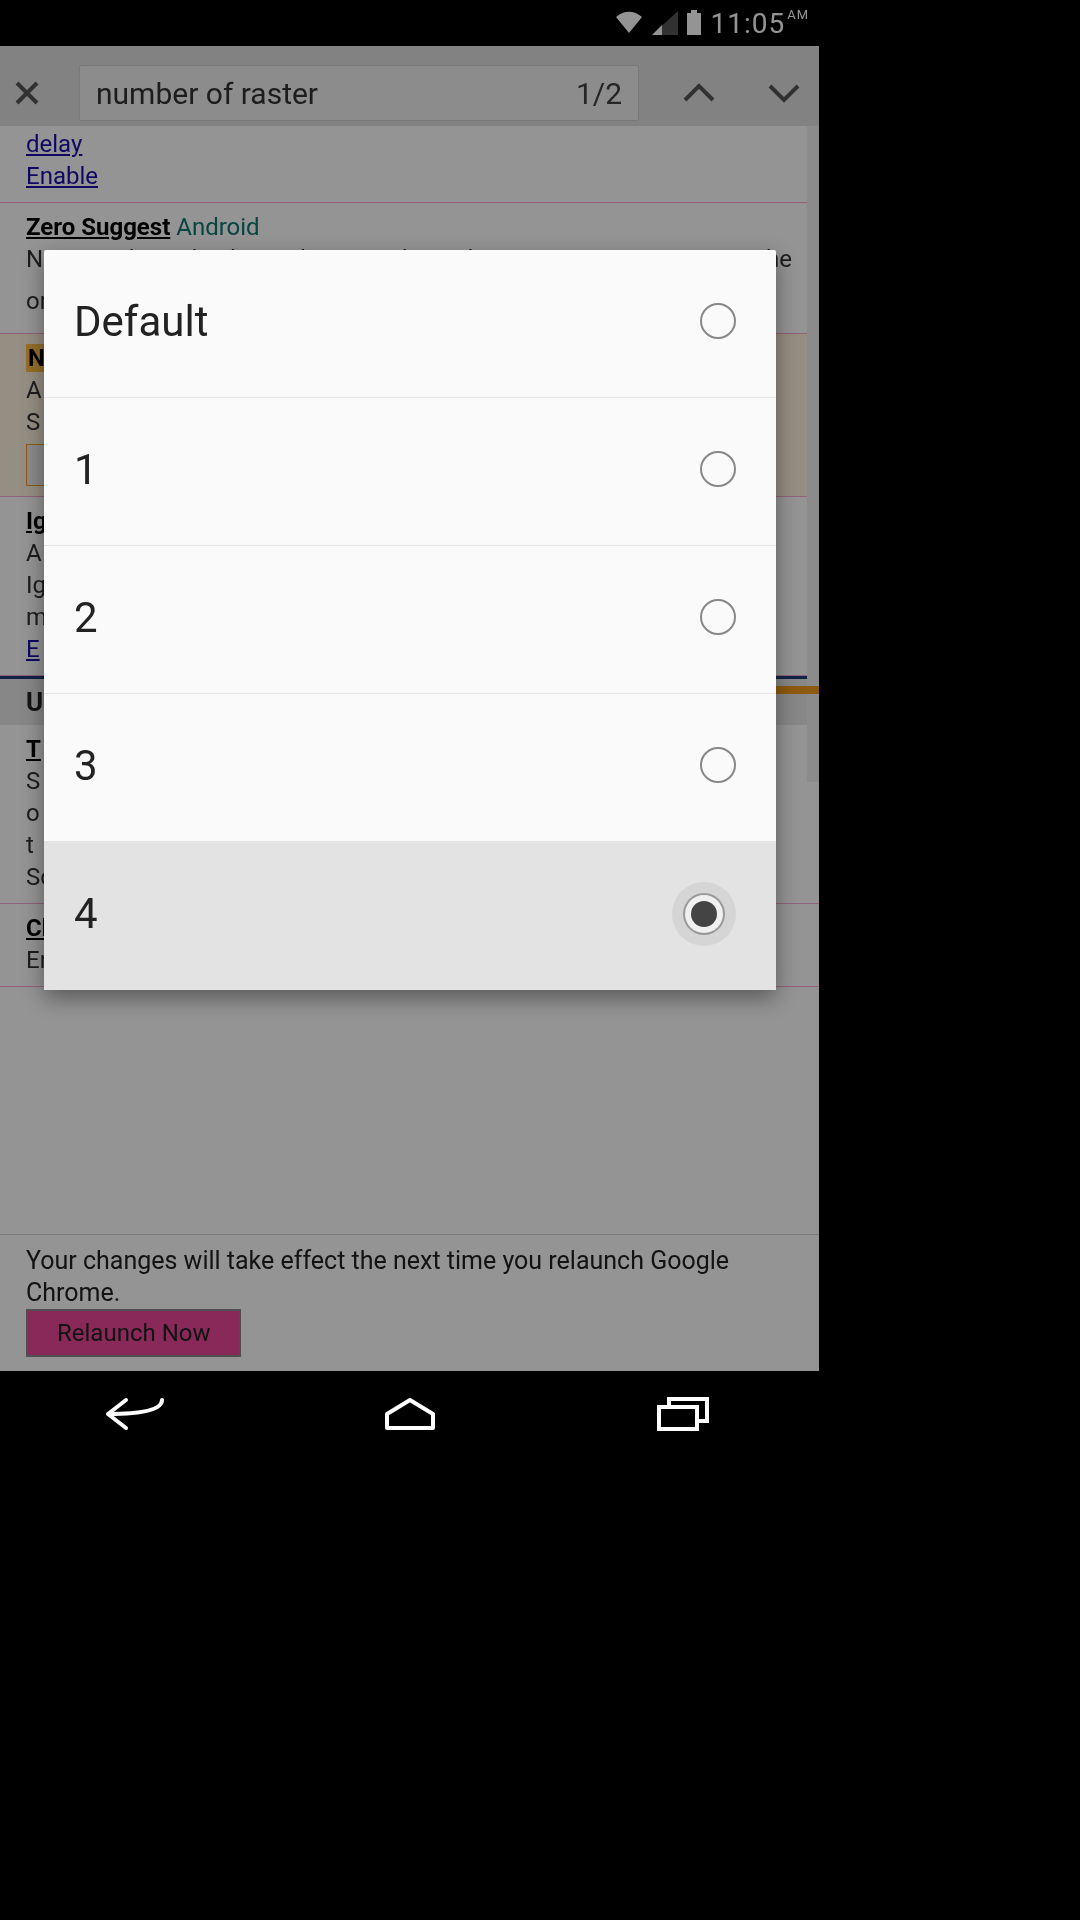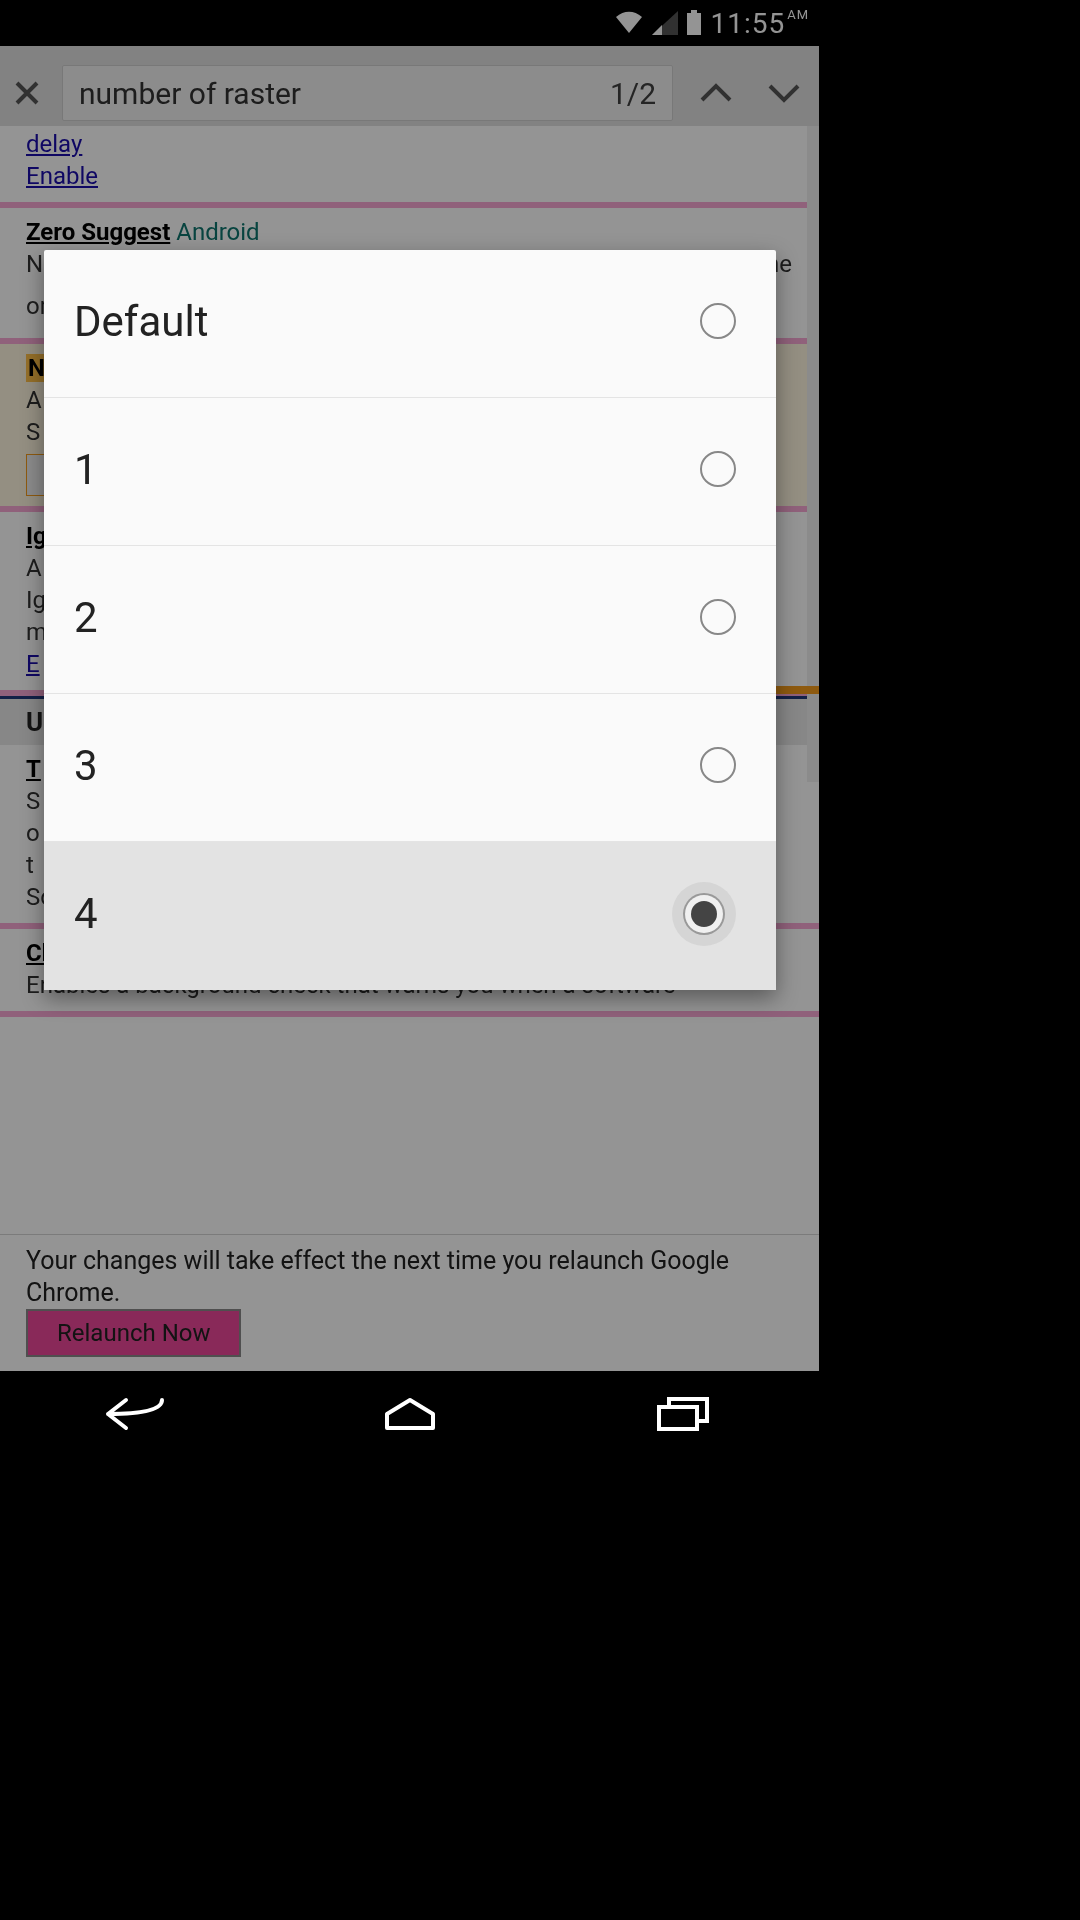--- a/index.html
+++ b/index.html
@@ -28,21 +28,21 @@
   .status-bar .ampm { font-size: 13px; margin-left: 2px; vertical-align: top; }
   .wifi-icon svg, .signal-icon svg, .battery-icon svg { display: block; }
 
   
   .find-bar {
     height: 95px;
     background: #e0e0e0;
     display: flex;
     align-items: center;
     padding: 0 10px;
-    gap: 18px;
+    gap: 35px;
     border-bottom: 1px solid #b0b0b0;
   }
   .find-close {
     width: 34px; height: 34px;
     color: #555;
     display: flex; align-items: center; justify-content: center;
   }
   .find-input-wrap {
     flex: 1;
     background: #f2f2f2;
@@ -93,21 +93,21 @@
   .scrollbar-thumb-accent {
     position: absolute;
     right: 0;
     top: 560px;
     width: 64px;
     height: 8px;
     background: #f49b1b;
   }
 
   .flag-row {
-    border-bottom: 6px solid #f9a8d4;
+    border-bottom: 1px solid #f9a8d4;
     padding: 8px 26px 10px 26px;
     font-size: 24px;
     line-height: 32px;
     color: #333;
   }
   .flag-row a.link { color: #1a0dab; text-decoration: underline; }
   .flag-title { font-weight: bold; color: #000; text-decoration: underline; }
   .flag-platform { color: #0f766e; font-weight: normal; }
   .flag-note { color: #333; }
   .flag-row.hl { background: #fff7e0; }
@@ -244,21 +244,21 @@
       <path fill="#fff" d="M0 24 L10 24 L10 14 Z"></path>
     </svg>
   </span>
   <span class="battery-icon">
     <svg width="16" height="26" viewBox="0 0 16 26">
         <rect x="5" y="0" width="6" height="3" fill="#fff"></rect>
         <rect x="1" y="3" width="14" height="22" fill="#fff"></rect>
       </svg>
   </span>
   <span>
-    <span>11:55</span><span class="ampm">AM</span>
+    <span>11:05</span><span class="ampm">AM</span>
   </span>
 </div>
 
 <div class="find-bar">
   <div class="find-close">
     <svg width="28" height="28" viewBox="0 0 28 28">
         <path stroke="#555" stroke-width="4" d="M4 4 L24 24 M24 4 L4 24"></path>
       </svg>
   </div>
   <div class="find-input-wrap">

